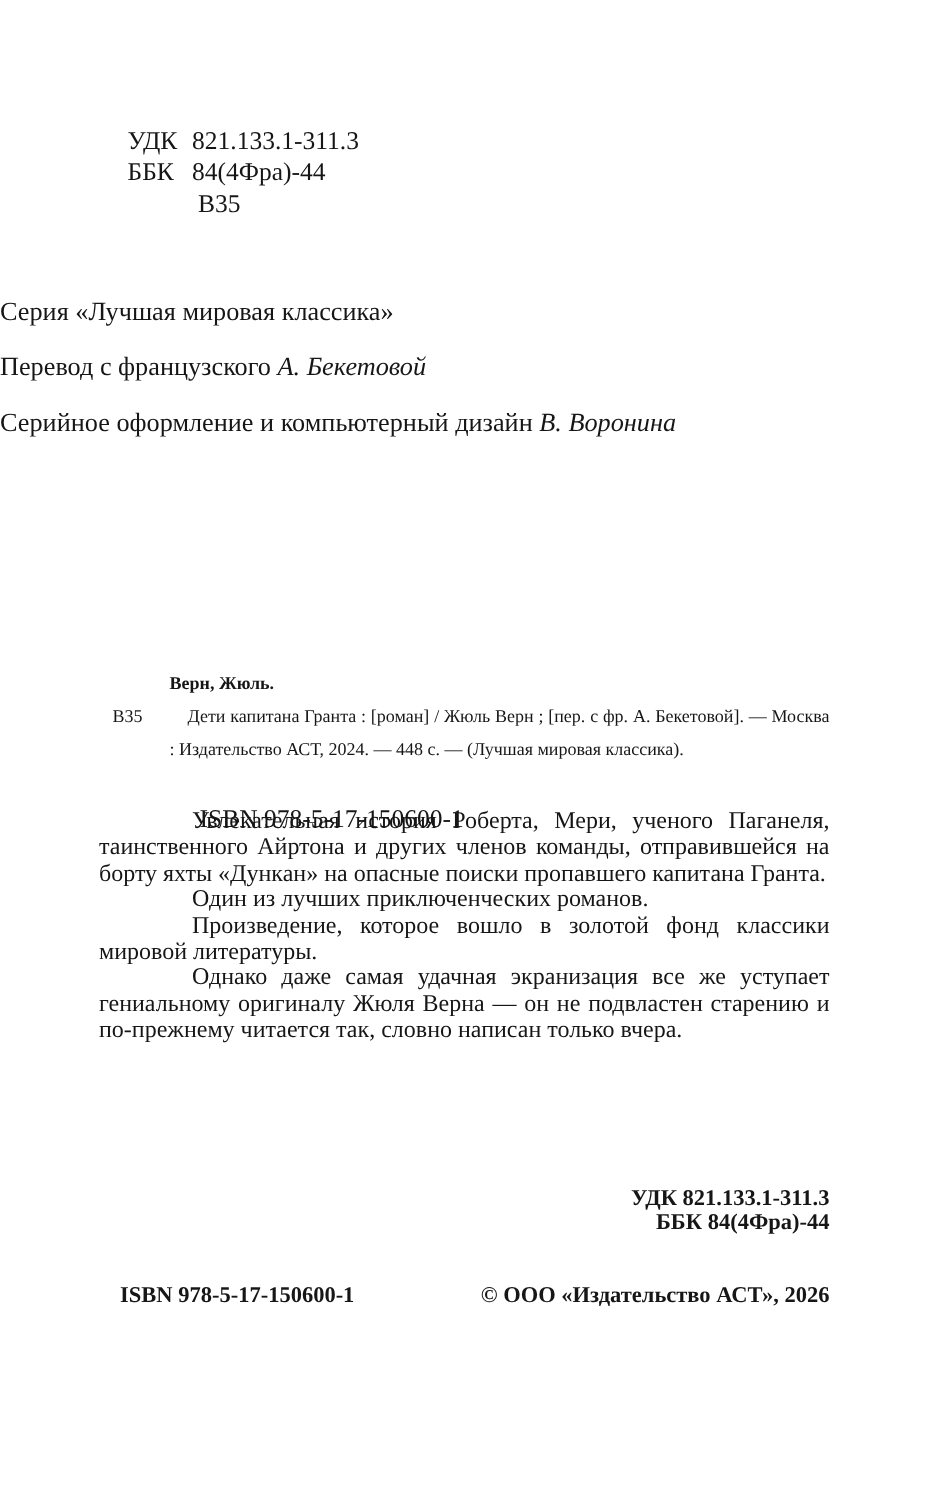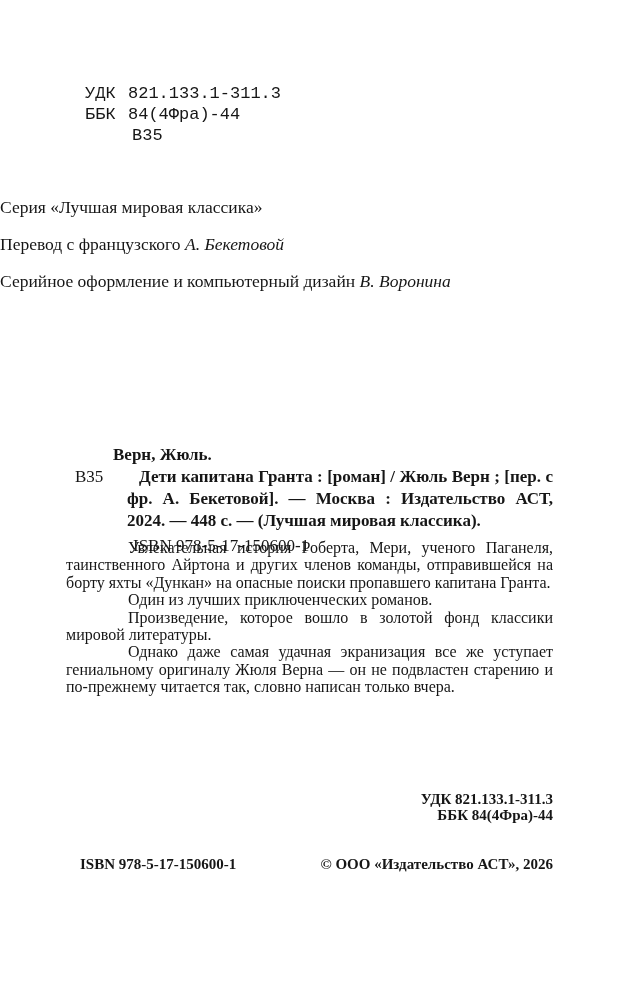--- a/index.html
+++ b/index.html
@@ -18,21 +18,21 @@
   }
 
   
   .top-class {
     position: absolute;
     left: 85px;
     top: 83px;
     font-size: 17px;
     line-height: 21px;
   }
-  .class-row { display: flex; font-family: Liberation Mono, monospace; }
+  .class-row { display: flex; }
   .class-label { width: 43px; flex: 0 0 43px; }
   .class-sign-indent { padding-left: 47px; }
 
   
   .series-block {
     position: absolute;
     left: 0;
     top: 196px;
     width: 619px;
     font-size: 17.5px;
@@ -40,37 +40,36 @@
   }
   .series-line { margin: 0 0 15px 0; }
   .series-line i { font-style: italic; }
 
   
   .catalog-card {
     position: absolute;
     left: 75px;
     top: 444px;
     width: 478px;
-    font-size: 17px;
+    font-size: 12px;
     line-height: 22px;
   }
   .card-author {
     margin-left: 38px;
     font-weight: bold;
   }
   .card-sign {
     position: absolute;
     left: 0;
     top: 22px;
   }
   .card-body {
-    margin-left: 52px;
+    margin-left: 38px;
     text-align: justify;
     text-indent: 12px;
-    font-weight: bold;
   }
   .isbn-mid {
     position: absolute;
     left: 133px;
     top: 535px;
     font-size: 17px;
     line-height: 21px;
   }
 
   

